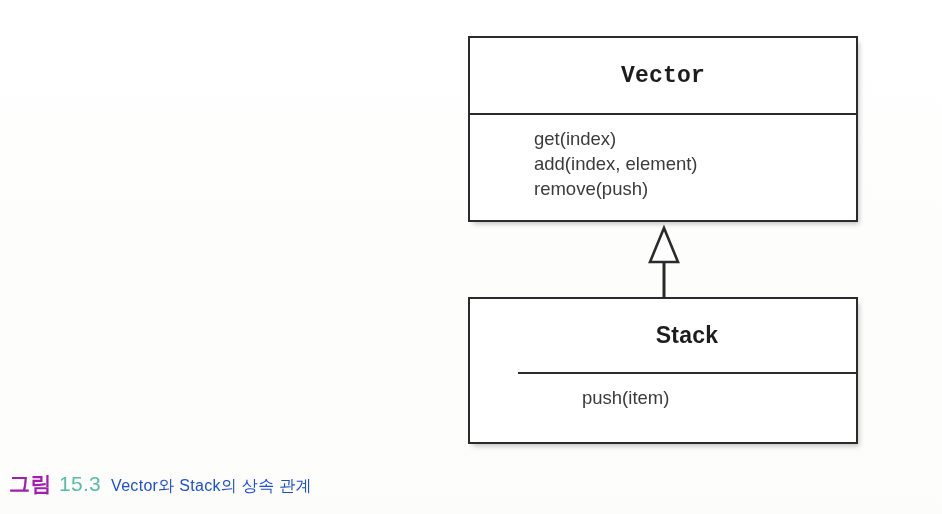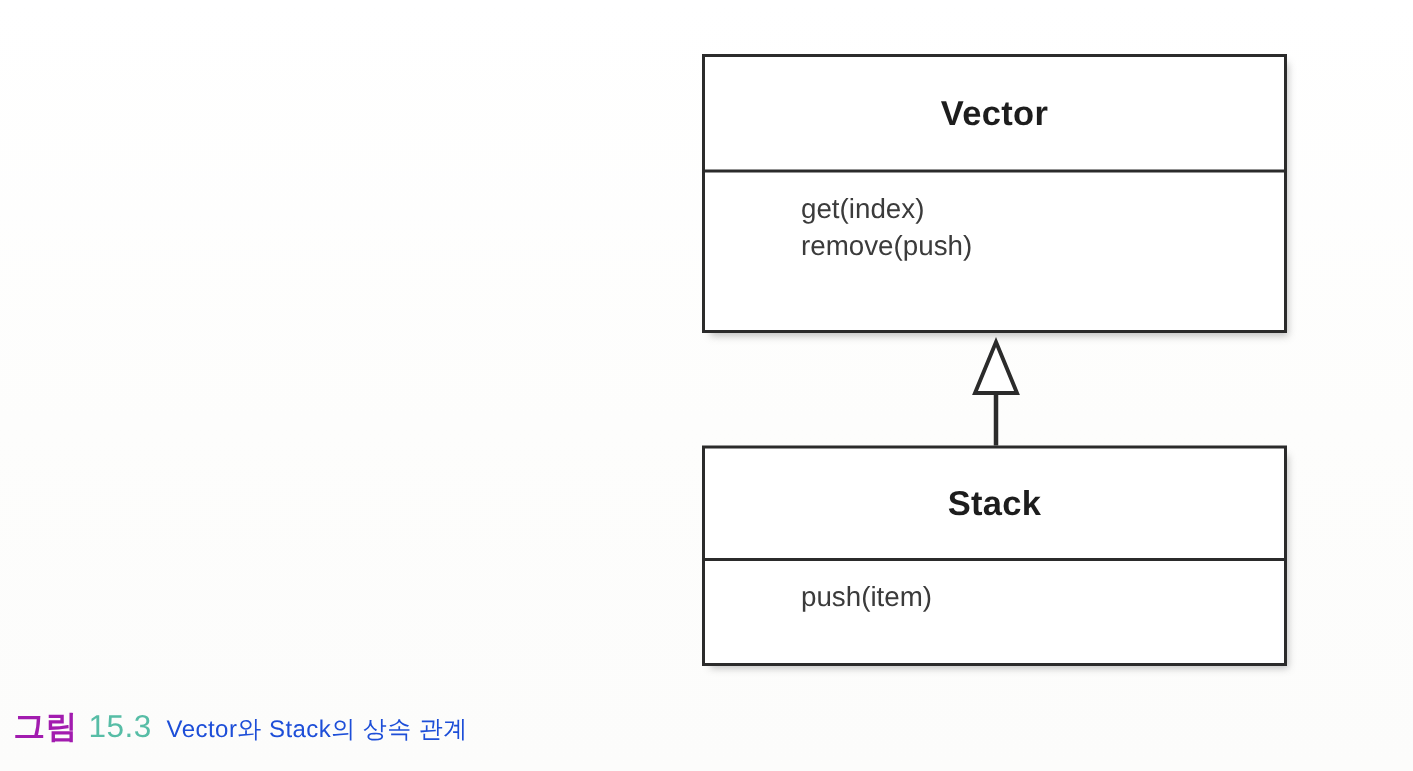--- a/index.html
+++ b/index.html
@@ -56,29 +56,30 @@
     white-space: pre;
   }
 
   
   #vector-box {
     left: 468px;
     top: 36px;
     width: 390px;
     height: 186px;
   }
-  #vector-box .uml-title { height: 75px; }
+  #vector-box .uml-title { height: 75px; font-family: Liberation Mono, monospace; }
   #vector-box .uml-methods { height: 107px; }
 
   
   #stack-box {
     left: 468px;
     top: 297px;
     width: 390px;
     height: 147px;
+    padding-left: 48px;
   }
   #stack-box .uml-title { height: 73px; }
   #stack-box .uml-methods { height: 84px; }
 
   
   #inherit-connector {
     position: absolute;
     left: 640px;
     top: 222px;
     width: 48px;
@@ -119,20 +120,21 @@
 </head>
 <body>
 
 <div id="page"></div>
 
 <div class="uml-box" id="vector-box">
   <div class="uml-title">Vector</div>
   <div class="uml-sep"></div>
   <div class="uml-methods">
     <div class="uml-method">get(index)</div>
+    <div class="uml-method">add(index, element)</div>
     <div class="uml-method">remove(push)</div>
   </div>
 </div>
 
 <div id="inherit-connector">
   <svg width="48" height="78" viewBox="0 0 48 78" xmlns="http://www.w3.org/2000/svg">
 
     <polygon points="24,6 38,40 10,40" fill="#ffffff" stroke="#2b2b2b" stroke-width="2.6" stroke-linejoin="miter"></polygon>
 
     <line x1="24" y1="40" x2="24" y2="78" stroke="#2b2b2b" stroke-width="3"></line>

